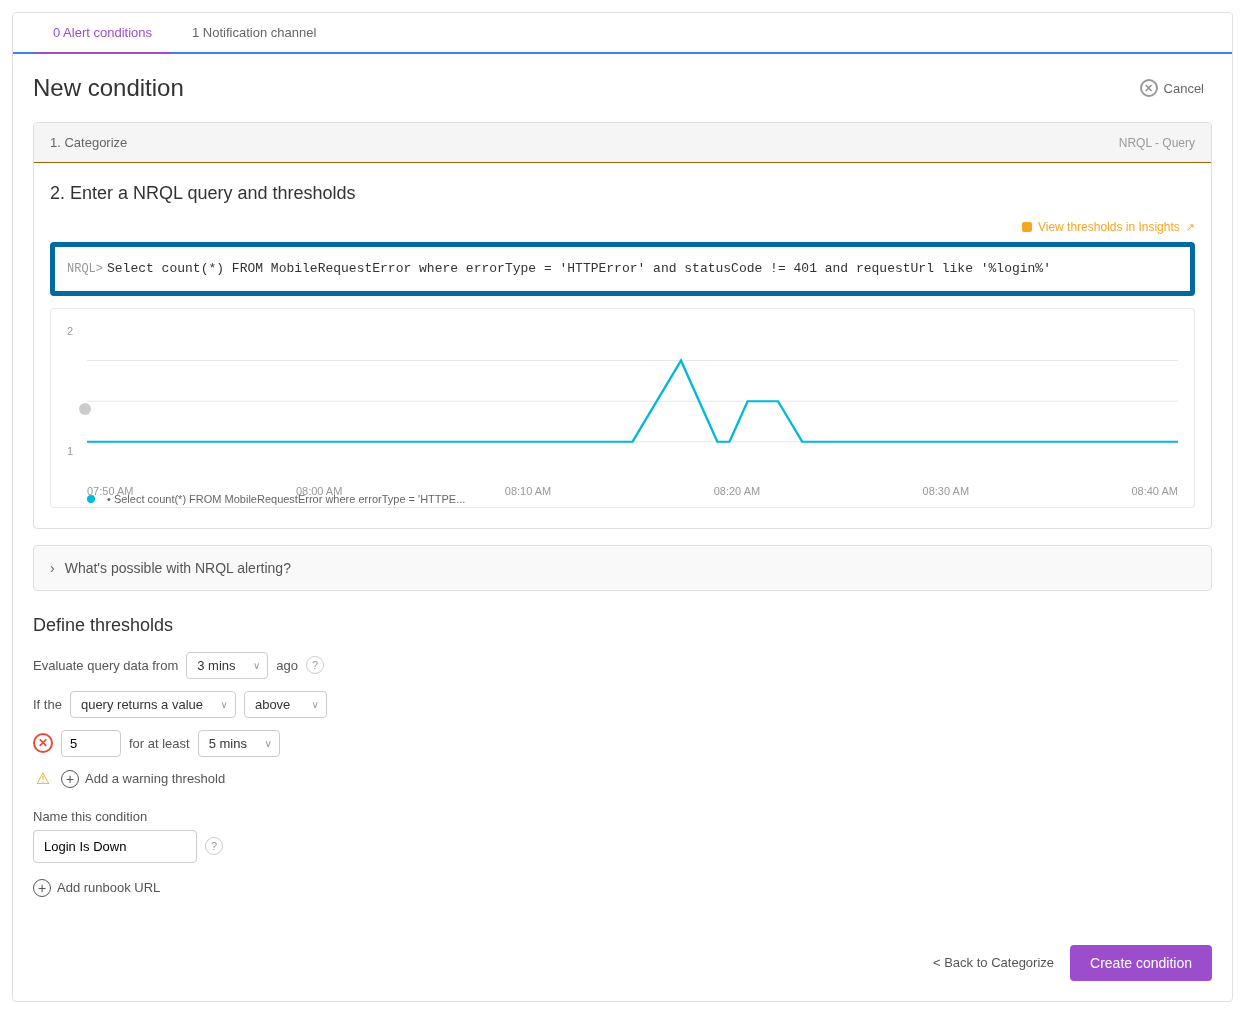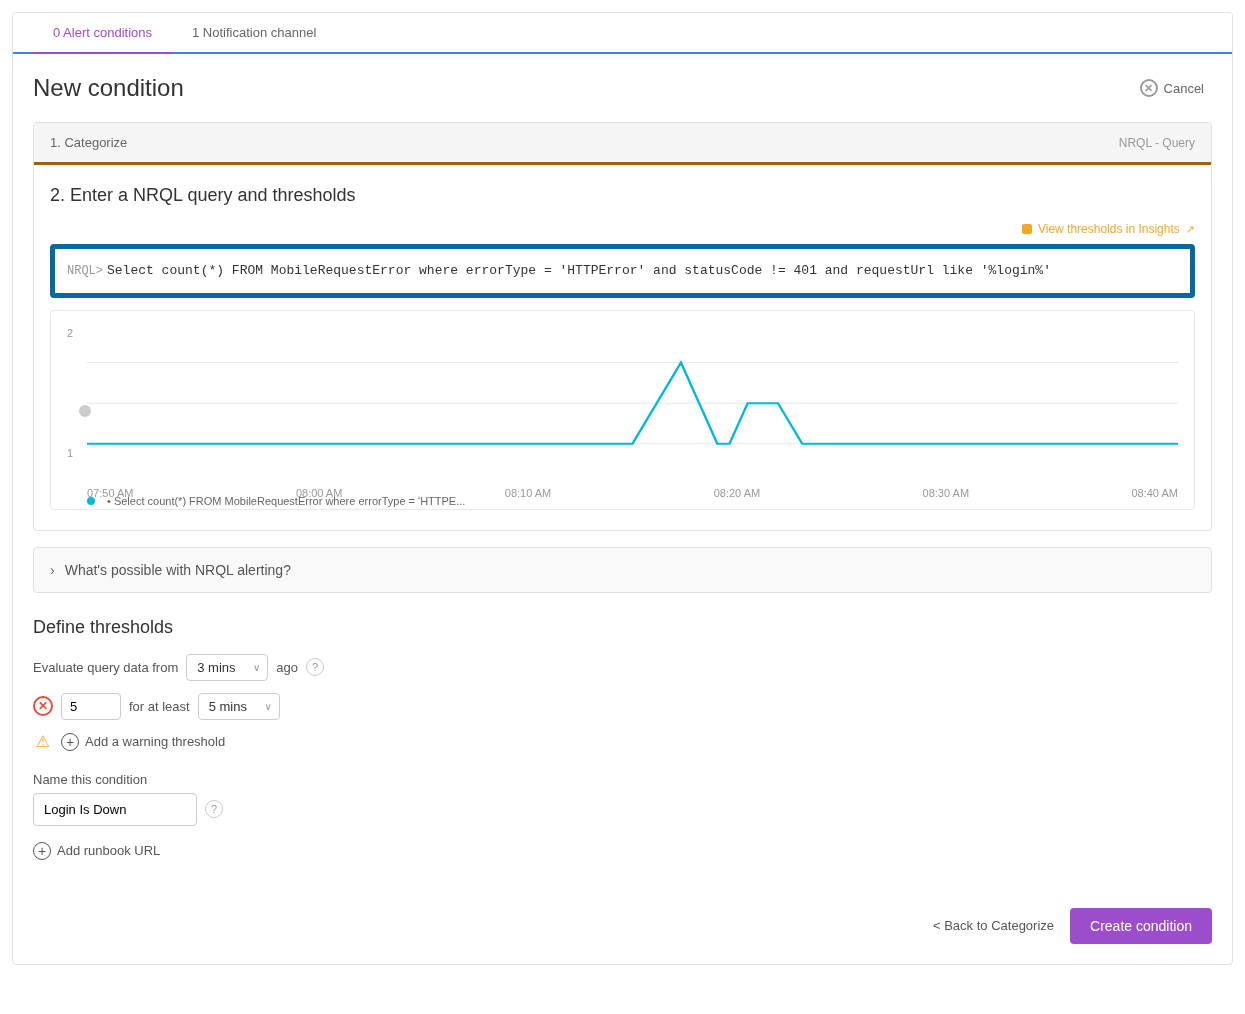--- a/index.html
+++ b/index.html
@@ -64,21 +64,21 @@
       border: 1px solid #e0e0e0;
       border-radius: 4px;
       margin-bottom: 16px;
     }
     .section-header {
       display: flex;
       justify-content: space-between;
       align-items: center;
       padding: 12px 16px;
       background: #f5f5f5;
-      border-bottom: 3px solid #a16207;
+      border-bottom: 1px solid #a16207;
       border-radius: 4px 4px 0 0;
     }
     .section-header-title {
       font-size: 13px;
       color: #666;
       font-weight: 400;
     }
     .section-header-badge {
       font-size: 12px;
       color: #999;
@@ -504,20 +504,36 @@
           <select class="select-input">
             <option>3 mins</option>
             <option>5 mins</option>
             <option>10 mins</option>
           </select>
         </div>
         <span class="threshold-label">ago</span>
         <span class="help-icon">?</span>
       </div>
 
+      <div class="threshold-row">
+        <span class="threshold-label">If the</span>
+        <div class="select-wrapper">
+          <select class="select-input">
+            <option>query returns a value</option>
+            <option>query returns no value</option>
+          </select>
+        </div>
+        <div class="select-wrapper">
+          <select class="select-input">
+            <option>above</option>
+            <option>below</option>
+            <option>equal to</option>
+          </select>
+        </div>
+      </div>
 
       <div class="threshold-row">
         <span class="critical-icon">✕</span>
         <input type="text" class="text-input" value="5" style="">
         <span class="threshold-label">for at least</span>
         <div class="select-wrapper">
           <select class="select-input">
             <option>5 mins</option>
             <option>10 mins</option>
             <option>15 mins</option>

